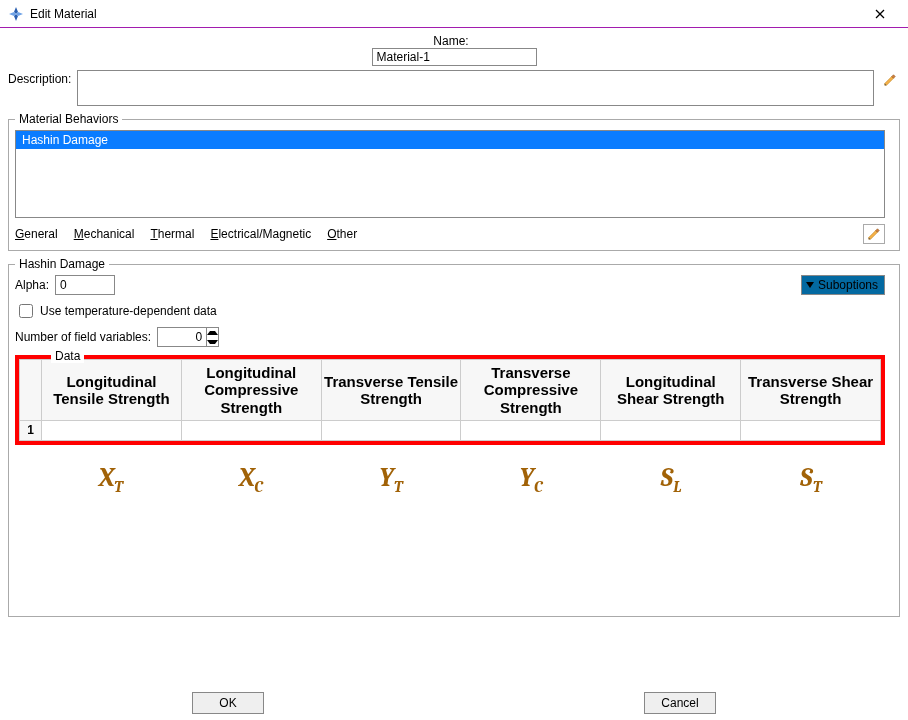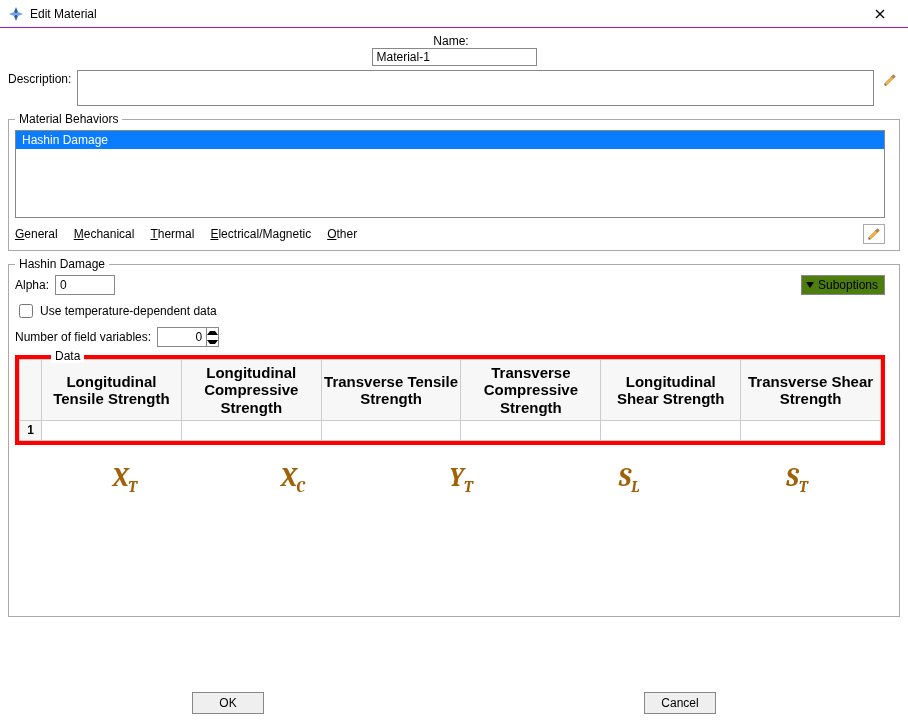--- a/index.html
+++ b/index.html
@@ -97,21 +97,21 @@
   }
   .alpha-input {
     width: 60px; height: 20px;
     border: 1px solid #888;
     padding: 1px 4px;
     font-family: inherit; font-size: 12px;
   }
   .suboptions-btn {
     margin-left: auto;
     border: 1px solid #888;
-    background: #4d7c0f;
+    background: #0369a1;
     padding: 2px 6px 2px 4px;
     cursor: pointer;
     display: flex; align-items: center; gap: 4px;
   }
   .tri-down {
     width: 0; height: 0;
     border-left: 4px solid transparent;
     border-right: 4px solid transparent;
     border-top: 6px solid #000;
   }
@@ -330,20 +330,21 @@
             <td></td>
           </tr>
         </tbody>
       </table>
     </div>
 
     <div class="symbols-row">
       <div class="sym"><span>X</span><sub>T</sub></div>
       <div class="sym"><span>X</span><sub>C</sub></div>
       <div class="sym"><span>Y</span><sub>T</sub></div>
+      <div class="sym"><span>Y</span><sub>C</sub></div>
       <div class="sym"><span>S</span><sub>L</sub></div>
       <div class="sym"><span>S</span><sub>T</sub></div>
     </div>
 
   </fieldset>
 
 </div>
 
 <div class="footer">
   <button>OK</button>

